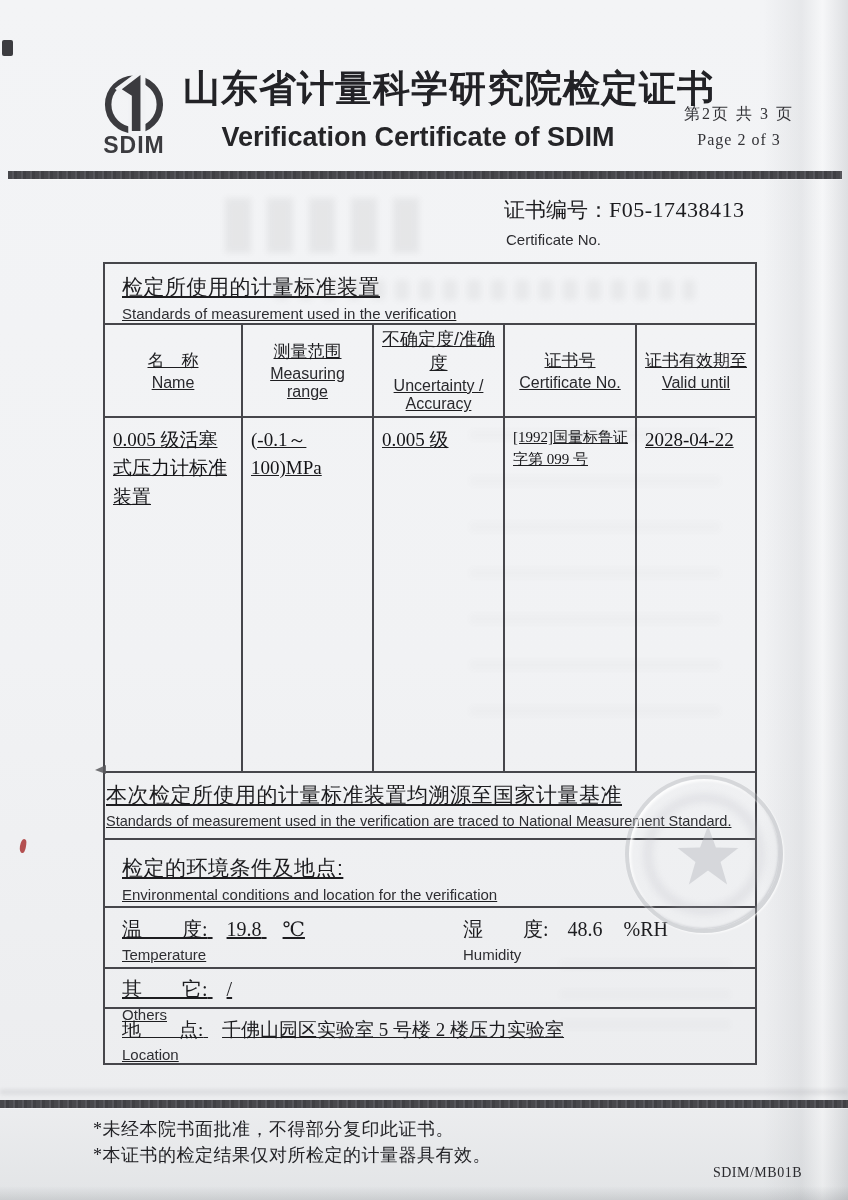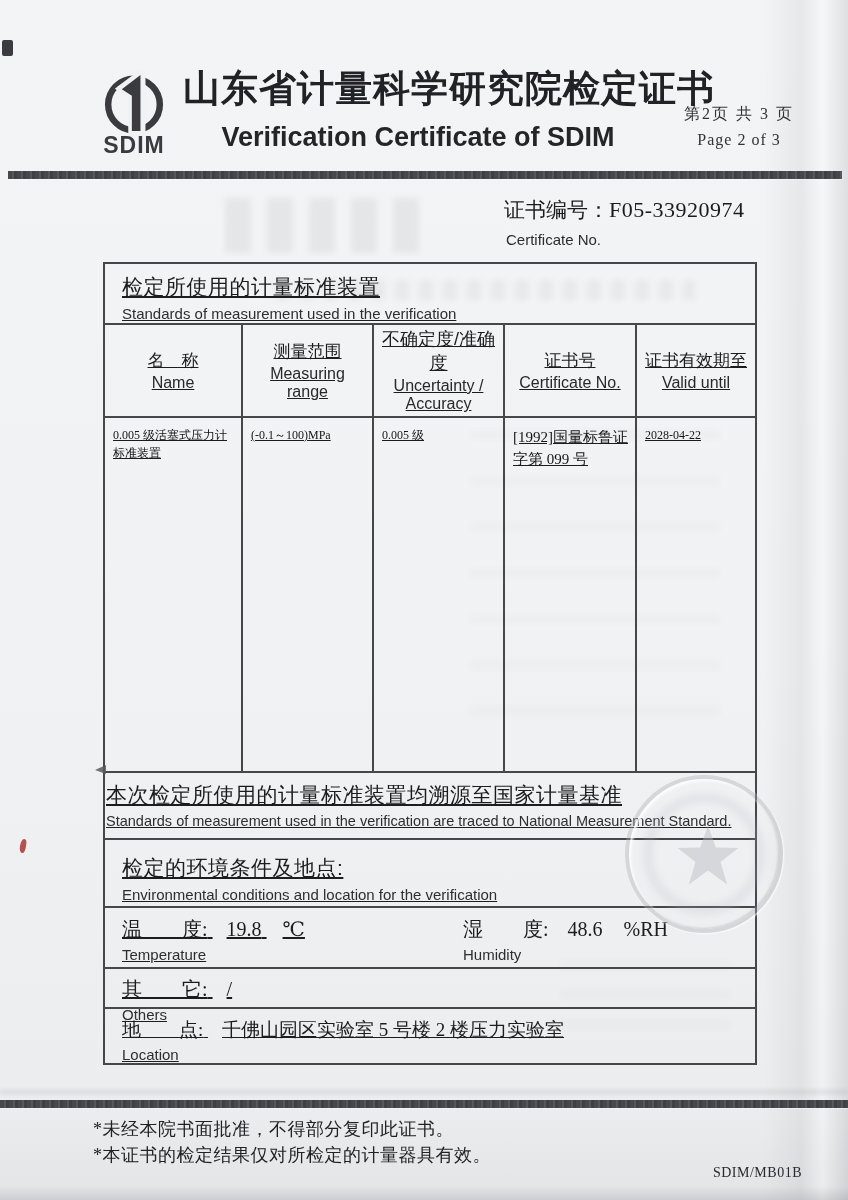--- a/index.html
+++ b/index.html
@@ -70,21 +70,21 @@
   table.std { width:100%; border-collapse:collapse; table-layout:fixed; }
   table.std th, table.std td { border-left:2px solid #46464b; vertical-align:middle; }
   table.std th:first-child, table.std td:first-child { border-left:none; }
   table.std thead th { height:63px; border-bottom:2px solid #46464b;
     font-weight:normal; text-align:center; padding:2px; }
   .th-zh { font-family:"Liberation Sans","DejaVu Sans",sans-serif; font-size:17px; color:#1c1c1f; }
   .th-en { font-family:"Liberation Sans","DejaVu Sans",sans-serif; font-size:16px; color:#28282c; margin:2px auto 0; line-height:1.15; }
   .th-en.narrow { max-width:88px; }
   .th-en.mid { max-width:108px; }
   table.std tbody td { height:355px; vertical-align:top; padding:8px 6px 0 8px;
-    font-size:12px; line-height:1.5; color:#141417; border-bottom:2px solid #46464b; }
+    font-size:19px; line-height:1.5; color:#141417; border-bottom:2px solid #46464b; }
 
   .sec-trace { height:67px; padding:8px 0 0 1px; }
   .sec-trace .sec-title-en { font-size:14.5px; }
   .sec-env-title { height:68px; padding:14px 0 0 17px; }
 
   .env-row { font-size:20px; }
   .env-label { color:#1b1b1e; }
   .env-value { margin-left:14px; }
   .env-unit { margin-left:16px; }
   .env-en { font-family:"Liberation Sans","DejaVu Sans",sans-serif; font-size:15px; color:#2e2e32; margin-top:3px; }
@@ -139,21 +139,21 @@
 
   <div class="page-info">
     <div class="zh">第2页 共 3 页</div>
     <div class="en">Page 2 of 3</div>
   </div>
 
   <div class="rule rule-top"></div>
 
   <div class="cert-no">
     <div class="line1">
-      <span>证书编号：</span><span class="value">F05-33920974</span>
+      <span>证书编号：</span><span class="value">F05-17438413</span>
     </div>
     <div class="line2">Certificate No.</div>
   </div>
 
   <div class="main-box">
 
     <div class="sec sec-standards">
       <div class="sec-title-zh">检定所使用的计量标准装置</div>
       <div class="sec-title-en">Standards of measurement used in the verification</div>
     </div>

